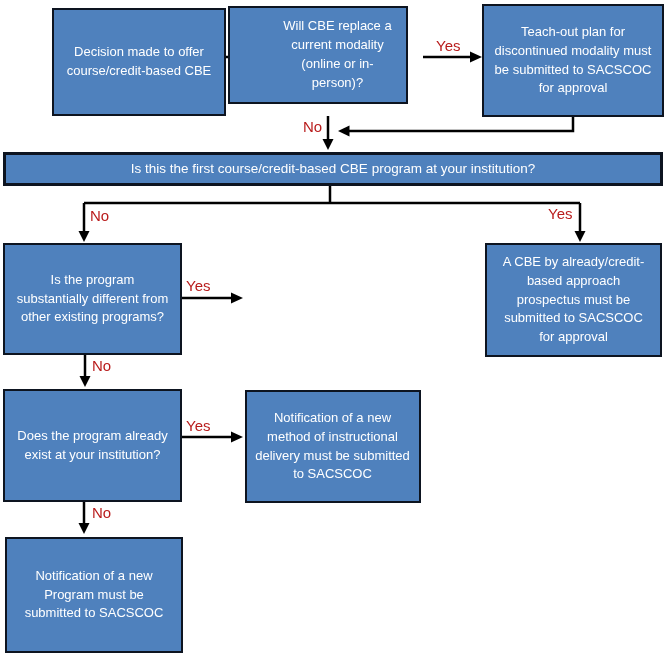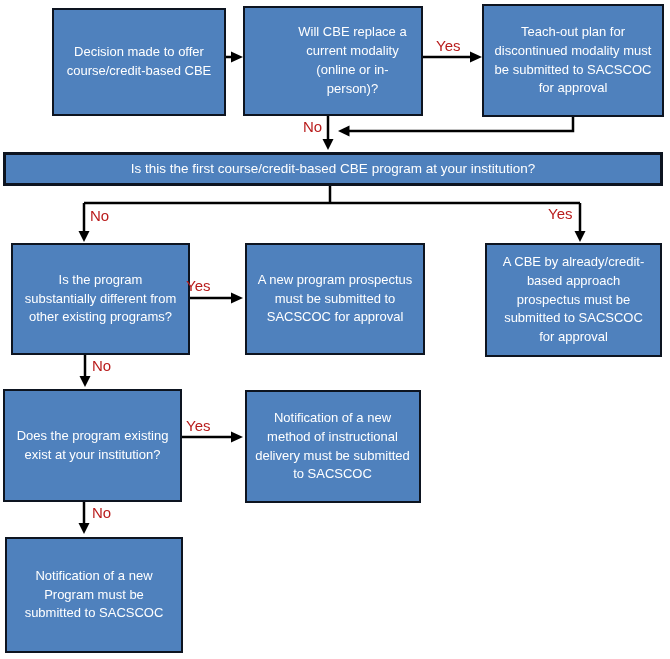--- a/index.html
+++ b/index.html
@@ -31,24 +31,24 @@
     color: #ffffff;
     font-size: 13px;
     line-height: 1.45;
     text-align: center;
     display: flex;
     align-items: center;
     justify-content: center;
     padding: 4px 9px;
   }
   .node-a { left: 8px;   top: 8px;   width: 174px; height: 108px; margin-left: 44px; }
-  .node-b { left: 243px; top: 6px;   width: 180px; height: 110px; padding-left: 48px; }
+  .node-b { left: 228px; top: 6px;   width: 180px; height: 98px; padding-left: 48px; }
   .node-c { left: 482px; top: 4px;   width: 182px; height: 113px; }
   .node-d { left: 3px;   top: 152px; width: 660px; height: 34px; border-width: 3px; font-size: 13.5px; text-align: right; }
-  .node-e { left: 3px;   top: 243px; width: 179px; height: 112px; margin-left: 8px; }
+  .node-e { left: 3px;   top: 243px; width: 179px; height: 112px; }
   .node-f { left: 245px; top: 243px; width: 180px; height: 112px; }
   .node-g { left: 485px; top: 243px; width: 177px; height: 114px; }
   .node-h { left: 3px;   top: 389px; width: 179px; height: 113px; }
   .node-i { left: 245px; top: 390px; width: 176px; height: 113px; padding-left: 8px; }
   .node-j { left: 5px;   top: 537px; width: 178px; height: 116px; }
   .edge-label {
     position: absolute;
     color: #b91c1c;
     font-size: 15px;
     line-height: 1;
@@ -125,25 +125,24 @@
   <div class="node node-a">Decision made to offer course/credit-based CBE</div>
 
   <div class="node node-b">Will CBE replace a current modality (online or in-person)?</div>
 
   <div class="node node-c">Teach-out plan for discontinued modality must be submitted to SACSCOC for approval</div>
 
   <div class="node node-d">Is this the first course/credit-based CBE program at your institution?</div>
 
   <div class="node node-e">Is the program substantially different from other existing programs?</div>
 
-  <div class="node node-f">A new program prospectus must be submitted to SACSCOC for approval</div>
 
   <div class="node node-g">A CBE by already/credit-based approach prospectus must be submitted to SACSCOC for approval</div>
 
-  <div class="node node-h">Does the program existing exist at your institution?</div>
+  <div class="node node-h">Does the program already exist at your institution?</div>
 
   <div class="node node-i">Notification of a new method of instructional delivery must be submitted to SACSCOC</div>
 
   <div class="node node-j">Notification of a new Program must be submitted to SACSCOC</div>
 
   <span class="edge-label lbl-yes1">Yes</span>
   <span class="edge-label lbl-no1">No</span>
   <span class="edge-label lbl-no2">No</span>
   <span class="edge-label lbl-yes2">Yes</span>
   <span class="edge-label lbl-yes3">Yes</span>

